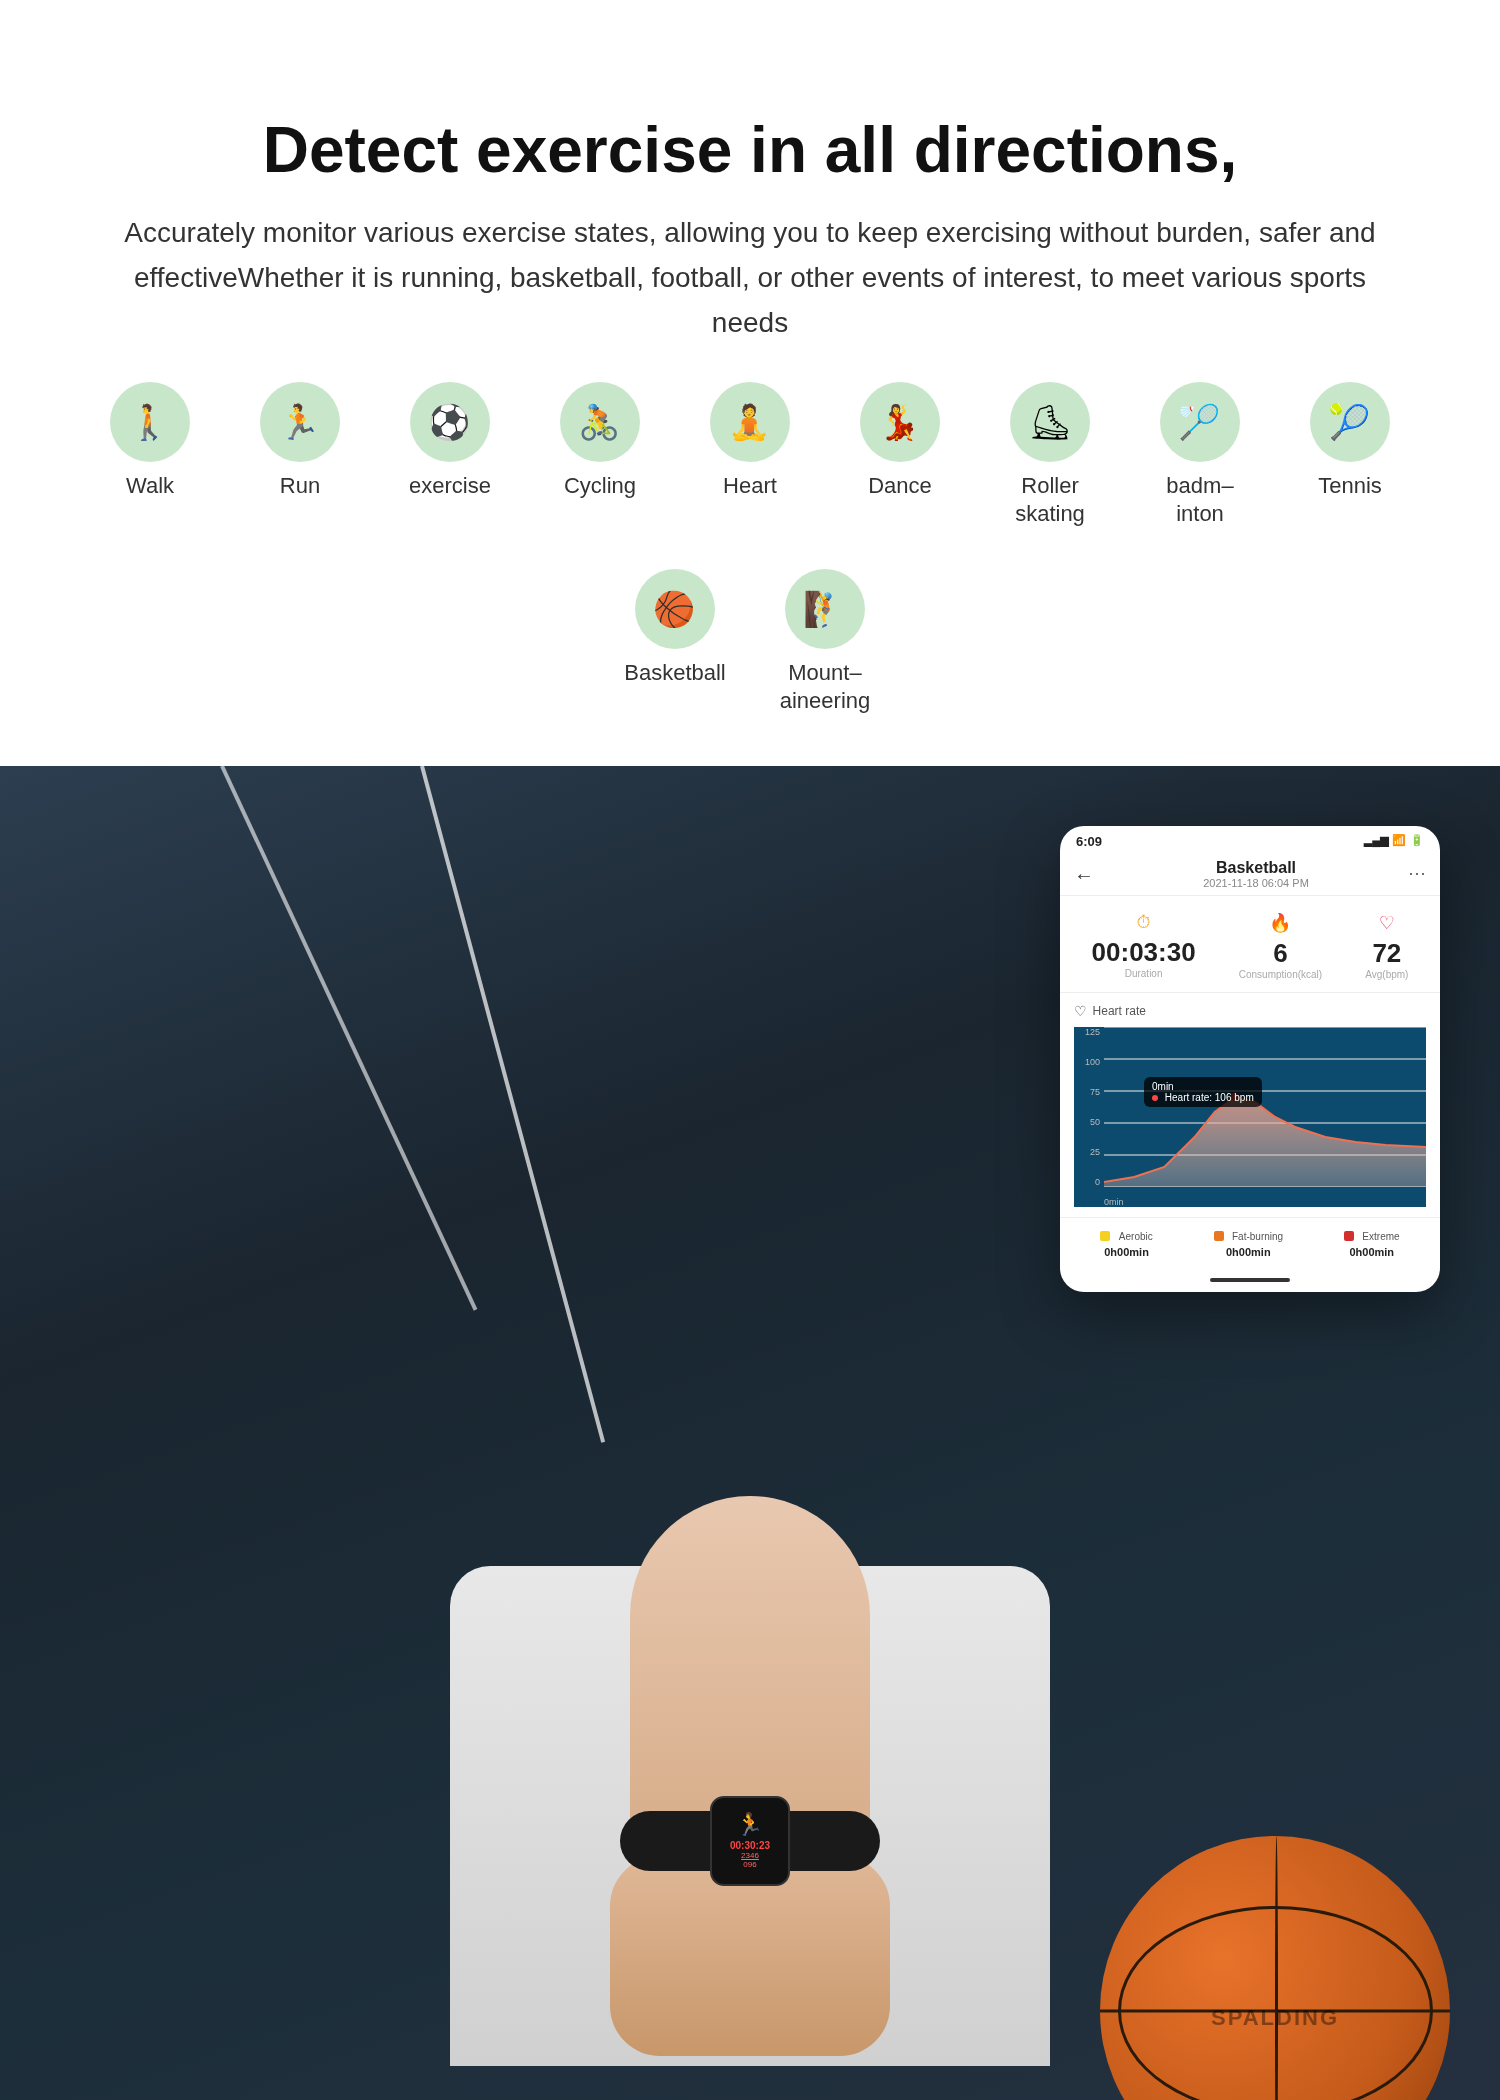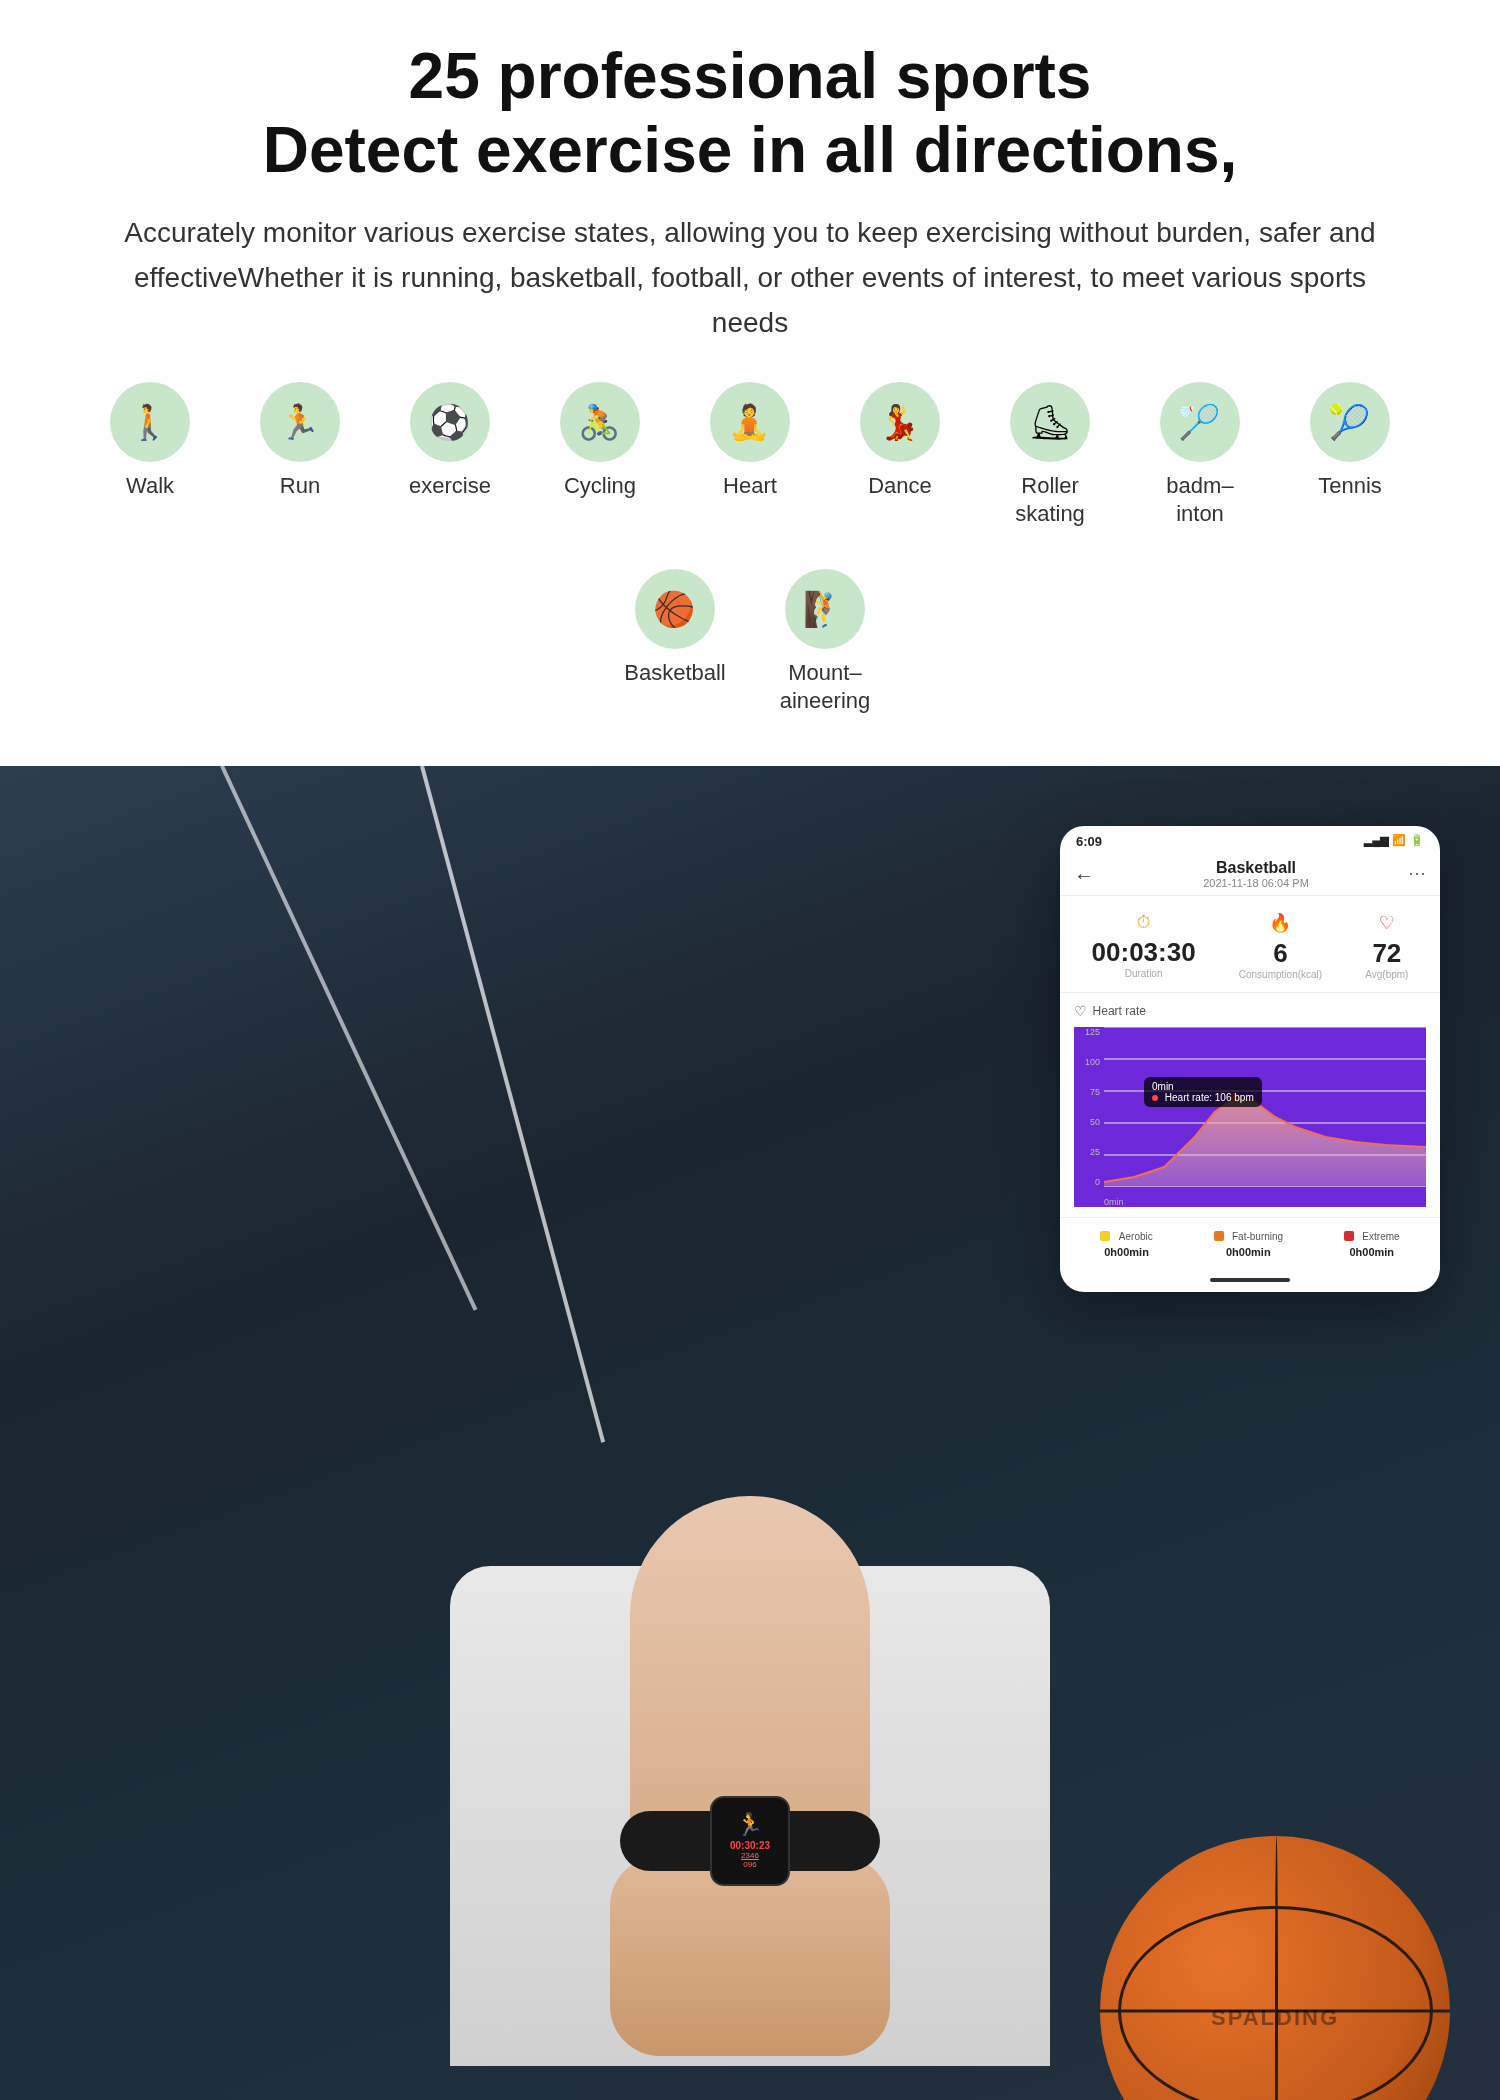--- a/index.html
+++ b/index.html
@@ -397,21 +397,21 @@
     }
 
     .phone-chart-title::before {
       content: '♡';
       font-size: 14px;
     }
 
     .phone-chart-area {
       position: relative;
       height: 180px;
-      background: #6d28d9;
+      background: #0c4a6e;
     }
 
     .chart-y-labels {
       position: absolute;
       left: 0;
       top: 0;
       bottom: 20px;
       width: 30px;
       display: flex;
       flex-direction: column;
@@ -503,21 +503,21 @@
       border-radius: 2px;
       margin: 8px auto 10px;
     }
 
   </style>
 </head>
 <body>
 
 <div class="top-section">
   <h1 class="main-title">
-    <span>25 professional sports</span><br>
+    <br>
     <span>Detect exercise in all directions,</span><br>
   </h1>
   <p class="subtitle-text">Accurately monitor various exercise states, allowing you to keep exercising without burden, safer and effectiveWhether it is running, basketball, football, or other events of interest, to meet various sports needs</p>
 
   <div class="sports-icons-row">
 
     <div class="sport-item">
       <div class="sport-icon-circle">🚶</div>
       <span class="sport-label">Walk</span>
     </div>

